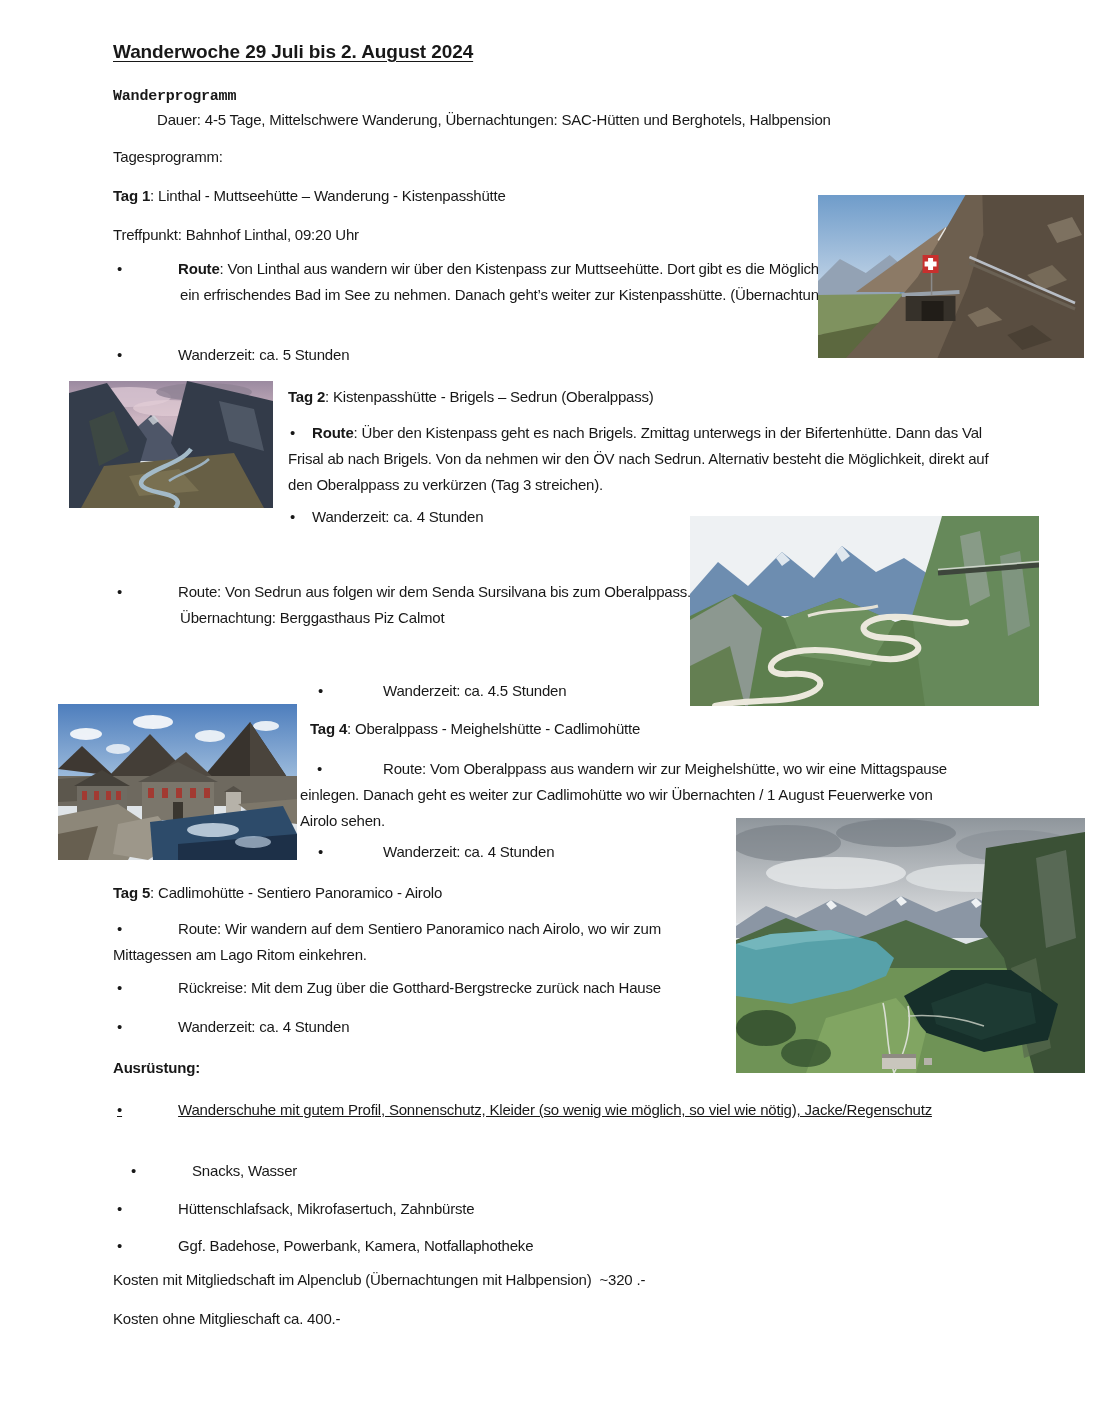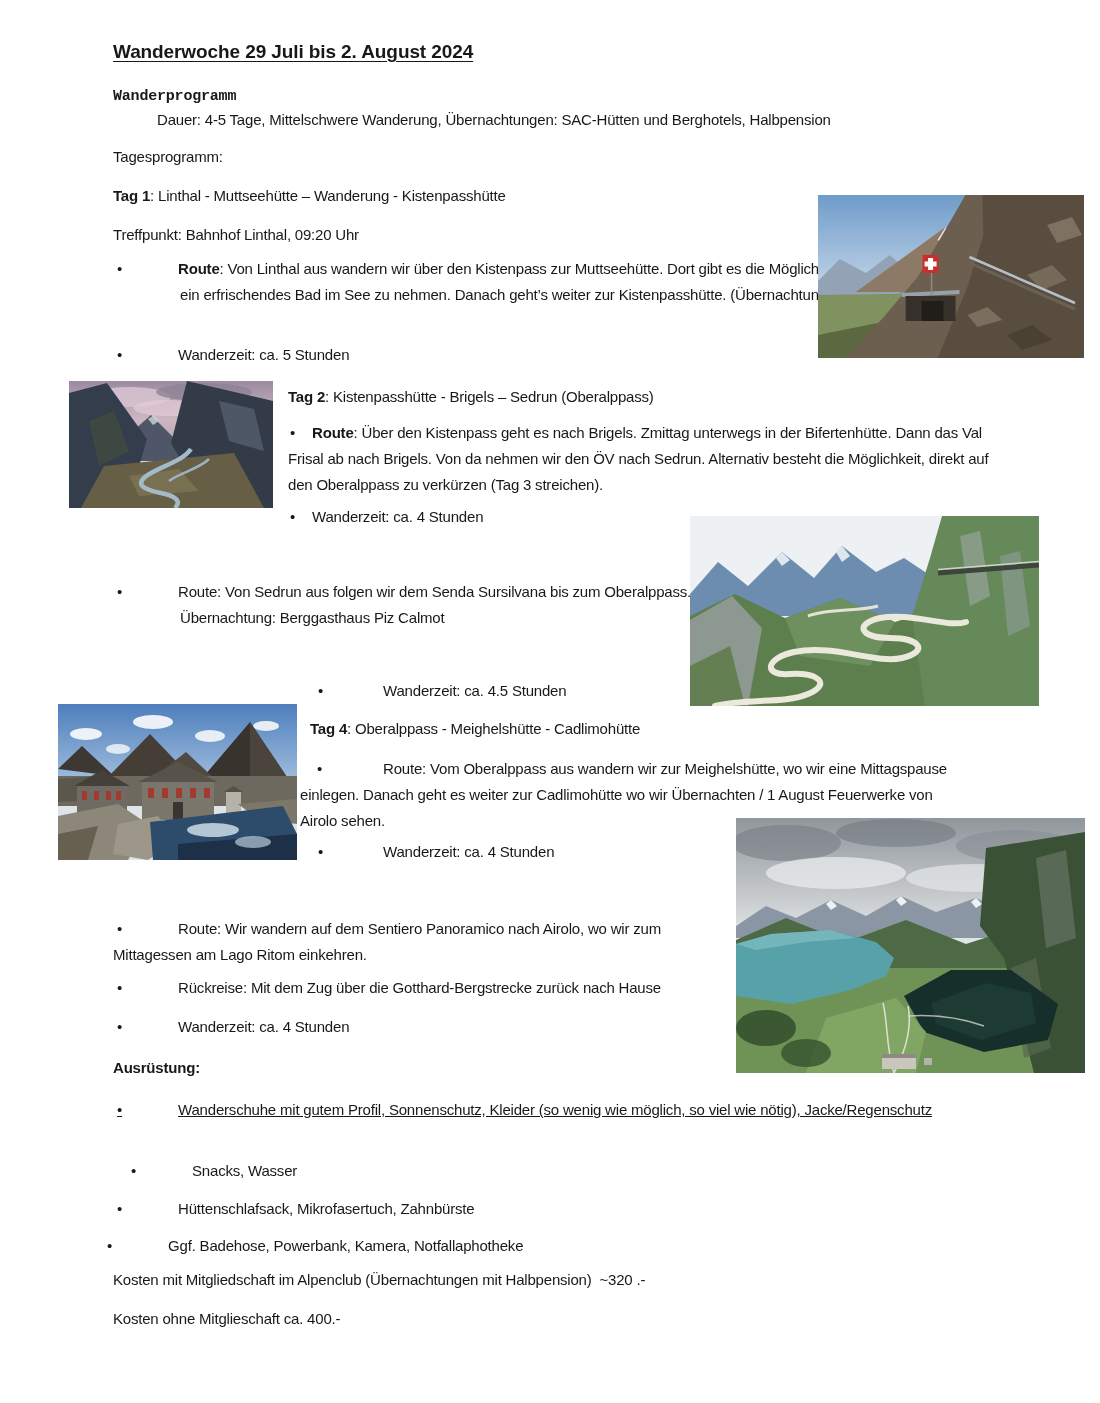--- a/index.html
+++ b/index.html
@@ -169,29 +169,30 @@
       <ellipse cx="30" cy="210" rx="30" ry="18" fill="#2e4a2b" opacity="0.8"></ellipse>
       <ellipse cx="70" cy="235" rx="25" ry="14" fill="#35522f" opacity="0.8"></ellipse>
       <path d="M 158,255 C 150,230 152,205 147,185 M 158,255 C 170,232 176,208 172,188" stroke="#d9ded3" stroke-width="1.6" fill="none"></path>
       <path d="M 172,198 C 200,196 225,200 248,208" stroke="#cfd5c9" stroke-width="1.4" opacity="0.8" fill="none"></path>
       <rect x="146" y="238" width="34" height="13" fill="#c9c6bd"></rect>
       <rect x="146" y="236" width="34" height="4" fill="#8e8a82"></rect>
       <rect x="188" y="240" width="8" height="7" fill="#b5b2aa"></rect>
     </svg>
   </div>
 
+  <div class="p" style="left:113px;top:880px;"><span class="bold">Tag 5</span><span>: Cadlimohütte - Sentiero Panoramico - Airolo</span></div>
   <div class="p" style="left:113px;top:916px;width:600px;"><span class="sp" style="width:4px;"></span><span>•</span><span class="sp" style="width:56px;"></span><span>Route: Wir wandern auf dem Sentiero Panoramico nach Airolo, wo wir zum Mittagessen am Lago Ritom einkehren.</span></div>
   <div class="p" style="left:113px;top:975px;"><span class="sp" style="width:4px;"></span><span>•</span><span class="sp" style="width:56px;"></span><span>Rückreise: Mit dem Zug über die Gotthard-Bergstrecke zurück nach Hause</span></div>
   <div class="p" style="left:113px;top:1014px;"><span class="sp" style="width:4px;"></span><span>•</span><span class="sp" style="width:56px;"></span><span>Wanderzeit: ca. 4 Stunden</span></div>
 
   <div class="p bold" style="left:113px;top:1055px;">Ausrüstung:</div>
   <div class="p hang" style="left:113px;top:1097px;width:780px;text-decoration:underline;"><span>•</span><span class="sp" style="width:56px;"></span><span>Wanderschuhe mit gutem Profil, Sonnenschutz, Kleider (so wenig wie möglich, so viel wie nötig), Jacke/Regenschutz</span></div>
   <div class="p hang" style="left:127px;top:1158px;"><span>•</span><span class="sp" style="width:56px;"></span><span>Snacks, Wasser</span></div>
   <div class="p hang" style="left:113px;top:1196px;"><span>•</span><span class="sp" style="width:56px;"></span><span>Hüttenschlafsack, Mikrofasertuch, Zahnbürste</span></div>
-  <div class="p hang" style="left:103px;top:1233px;text-align:center;"><span>•</span><span class="sp" style="width:56px;"></span><span>Ggf. Badehose, Powerbank, Kamera, Notfallaphotheke</span></div>
+  <div class="p hang" style="left:113px;top:1233px;text-align:center;"><span>•</span><span class="sp" style="width:56px;"></span><span>Ggf. Badehose, Powerbank, Kamera, Notfallaphotheke</span></div>
 
   <div class="p" style="left:113px;top:1267px;">Kosten mit Mitgliedschaft im Alpenclub (Übernachtungen mit Halbpension)&nbsp; ~320 .-</div>
   <div class="p" style="left:113px;top:1306px;">Kosten ohne Mitglieschaft ca. 400.-</div>
 
   <div class="photo" style="left:818px;top:195px;width:266px;height:163px;">
     <svg viewBox="0 0 267 163" preserveAspectRatio="none" aria-hidden="true">
       <defs>
         <linearGradient id="p1sky" x1="0" y1="0" x2="0" y2="1">
           <stop offset="0" stop-color="#6f9cca"></stop>
             <stop offset="1" stop-color="#c6d7e8"></stop>

